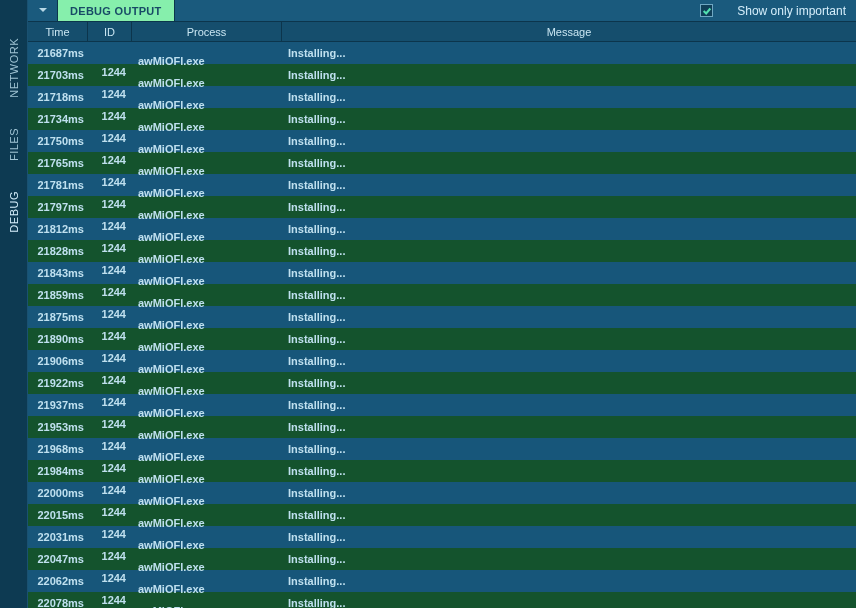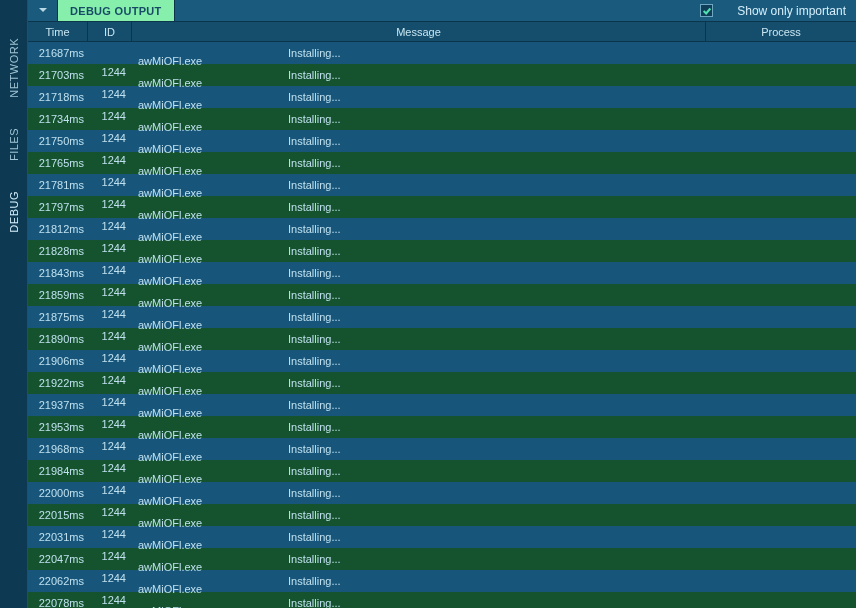--- a/index.html
+++ b/index.html
@@ -100,20 +100,21 @@
   }
   .th:last-child { border-right: none; }
   .col-time   { width: 60px;  justify-content: center; }
   .col-id     { width: 44px;  justify-content: center; }
   .col-proc   { width: 150px; justify-content: center; }
   .col-msg    { flex: 1;      justify-content: center; }
   .tbody {
     flex: 1;
     overflow-y: scroll;
     overflow-x: hidden;
+    font-weight: bold;
   }
   .tbody::-webkit-scrollbar { width: 12px; background: #0d3a52; }
   .tbody::-webkit-scrollbar-thumb { background: #2a6a8d; border: 2px solid #0d3a52; }
   .row {
     display: flex;
     height: 22px;
     align-items: center;
     font-size: 11px;
     color: #bfe0ef;
   }
@@ -153,22 +154,22 @@
             </svg>
         </span>
         <span>Show only important</span>
       </label>
     </div>
 
     <div class="table-wrap">
       <div class="thead">
         <div class="th col-time">Time</div>
         <div class="th col-id">ID</div>
+        <div class="th col-proc">Process</div>
         <div class="th col-msg">Message</div>
-        <div class="th col-proc">Process</div>
       </div>
       <div class="tbody" id="tbody">
           <div class="row even">
             <div class="cell col-time">21687ms</div>
             <div class="cell col-id">1244</div>
             <div class="cell col-proc">awMiOFl.exe</div>
             <div class="cell col-msg">Installing...</div>
           </div>
           <div class="row odd">
             <div class="cell col-time">21703ms</div>

